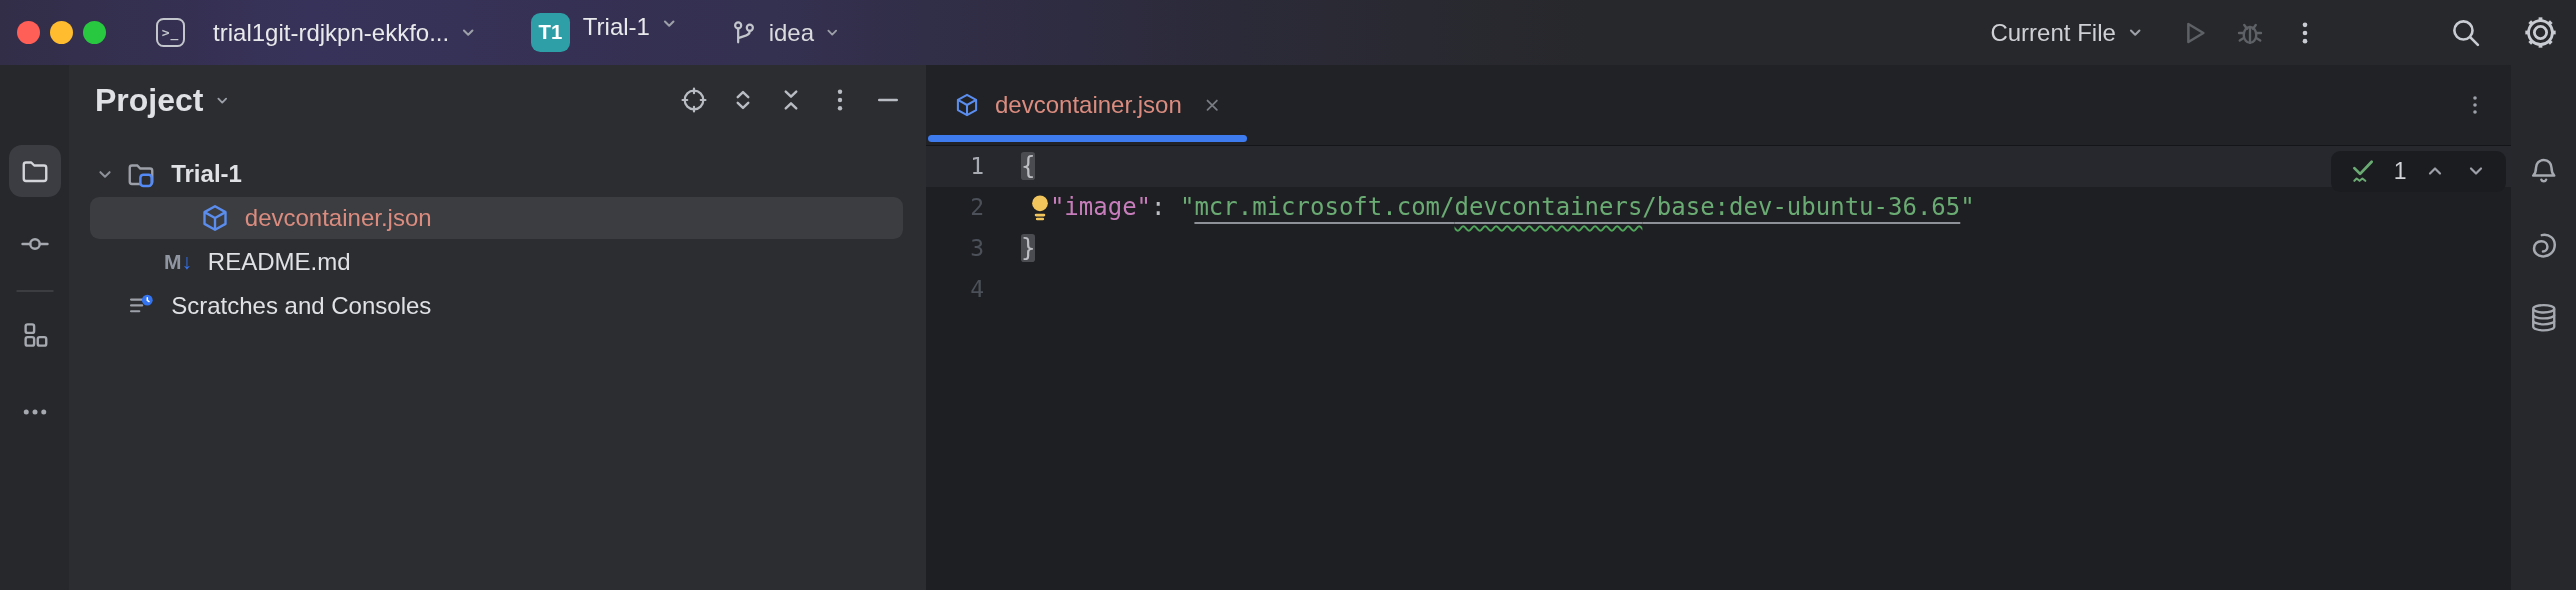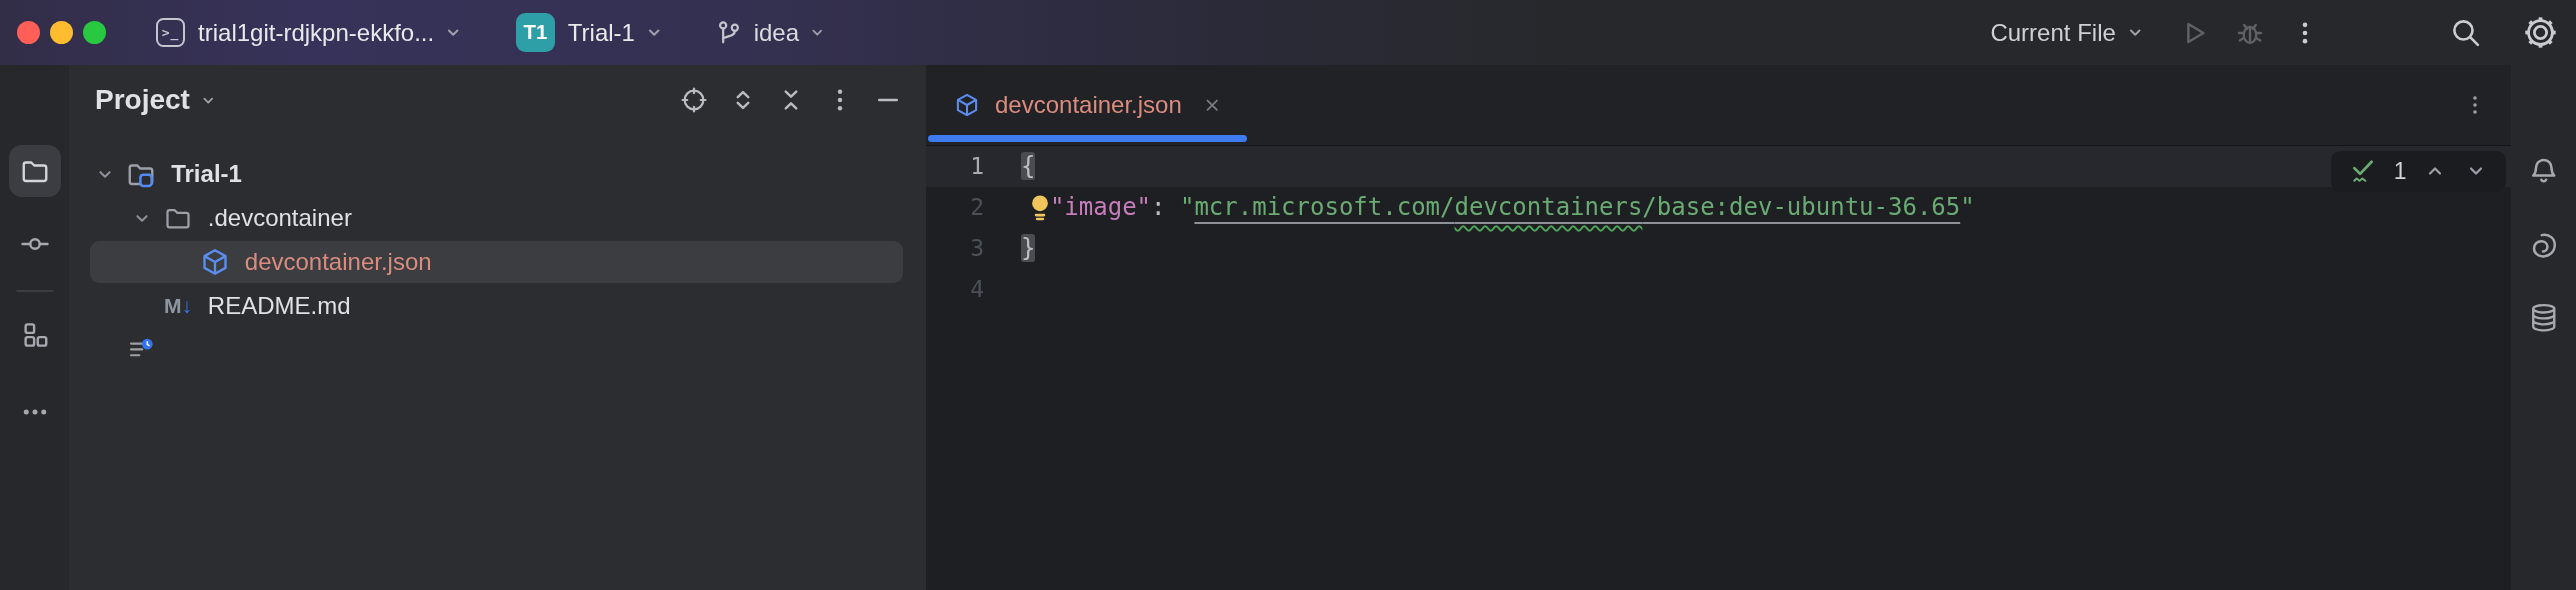--- a/index.html
+++ b/index.html
@@ -11,23 +11,23 @@
   
   .titlebar { position:absolute; left:0; top:0; width:2576px; height:65px;
     background:linear-gradient(90deg,#322e48 0%,#373259 12%,#343050 30%,#2b2a38 48%,#27282b 62%,#26282b 100%);
     display:flex; align-items:center; }
   .traffic { display:flex; gap:10.2px; padding-left:16.7px; }
   .traffic span { width:23px; height:23px; border-radius:50%; display:block; }
   .t-red { background:#ff5f57; } .t-yellow { background:#febc2e; } .t-green { background:#28c840; }
   .term-icon { margin-left:50px; width:29px; height:29px; border:2.3px solid #c3c6cc; border-radius:7.4px;
     display:flex; align-items:center; justify-content:center; color:#c3c6cc;
     font-family:"DejaVu Sans Mono",monospace; font-size:13px; font-weight:bold; letter-spacing:0.9px; }
-  .win-title { margin-left:13px; font-size:24px; color:#e8e9eb; }
+  .win-title { margin-left:28px; font-size:24px; color:#e8e9eb; }
   .chev { display:inline-block; margin-left:9.3px; color:#9da0a8; }
-  .chip { display:flex; align-items:center; margin-left:52px; }
+  .chip { display:flex; margin-left:52px; }
   .chip-badge { width:39px; height:39px; border-radius:9.3px; background:#2f9fa7; color:#fff;
     font-size:20.4px; font-weight:bold; display:flex; align-items:center; justify-content:center; }
   .chip-name { margin-left:13px; font-size:24px; color:#e8e9eb; }
   .branch { display:flex; align-items:center; margin-left:50px; color:#d9dbde; font-size:24px; }
   .branch svg { margin-right:11px; }
   .tb-right { position:absolute; right:0; top:0; height:65px; display:flex; align-items:center; }
   .runcfg { font-size:24px; color:#ced0d5; display:flex; align-items:center; }
   .tb-btn { display:flex; align-items:center; justify-content:center; background:none; border:none; cursor:default; }
   .ml36{margin-left:33px;} .ml28{margin-left:26px;} .ml140{margin-left:130px;} .ml44{margin-left:41px;} .mr20{margin-right:18.5px;}
 
@@ -37,21 +37,21 @@
   .stripe.left { width:69px; }
   .stripe.right { width:65px; }
   .stripe .sbtn { position:absolute; left:50%; transform:translate(-50%,-50%);
     width:52px; height:52px; border-radius:13px; display:flex; align-items:center; justify-content:center; color:#a6a9b0; }
   .stripe .sbtn.active { background:#3b3d42; color:#d3d5da; }
   .stripe-divider { position:absolute; left:50%; transform:translateX(-50%); width:37px; height:1.9px; background:#3b3d40; }
 
   
   .panel { width:857px; background:#2b2d30; position:relative; }
   .panel-header { height:70px; display:flex; align-items:center; padding:0 24px 0 26px; }
-  .panel-title { font-size:28px; font-weight:600; color:#dfe1e5; display:flex; align-items:center; }
+  .panel-title { font-size:32px; font-weight:600; color:#dfe1e5; display:flex; align-items:center; }
   .panel-tools { margin-left:auto; display:flex; align-items:center; gap:20.4px; color:#b9bcc3; }
   .tree { padding-top:16.7px; }
   .trow { height:44px; display:flex; align-items:center; font-size:24px; color:#dfe1e5; position:relative; }
   .trow .rowbg { position:absolute; left:21px; right:23px; top:0.9px; bottom:0.9px; border-radius:9.3px; }
   .trow.selected .rowbg { background:#3b3d41; }
   .trow > * { position:relative; }
   .chevbox { width:31.5px; display:flex; justify-content:center; color:#8e9199; flex:0 0 31.5px; }
   .iconbox { width:41px; display:flex; justify-content:center; align-items:center; flex:0 0 41px; }
   .tlabel { margin-left:9.3px; white-space:nowrap; }
   .pl0 { padding-left:20.4px; } .pl1 { padding-left:57px; } .pl2 { padding-left:94px; }
@@ -269,34 +269,20 @@
           </span>
           <span class="iconbox">
             <svg width="30" height="30" viewBox="0 0 24 24" fill="none">
               <path d="M3 7 c0-1 .8-1.8 1.8-1.8 H9 l2.4 2.4 h7.8 c1 0 1.8 .8 1.8 1.8 v8.8 c0 1-.8 1.8-1.8 1.8 H4.8 c-1 0-1.8-.8-1.8-1.8 Z" stroke="#9da0a8" stroke-width="1.9"></path>
               <rect x="11.5" y="12.5" width="9" height="9" rx="2.4" fill="#2b2d30" stroke="#548af7" stroke-width="2"></rect>
             </svg>
           </span>
           <span class="tlabel bold">Trial-1</span>
         </div>
 
-        <div class="trow pl1">
-          <span class="rowbg"></span>
-          <span class="chevbox">
-            <svg width="22" height="22" viewBox="0 0 24 24" fill="none" stroke="currentColor" stroke-width="2.2" stroke-linecap="round" stroke-linejoin="round">
-                <path d="M7 10l5 5 5-5"></path>
-              </svg>
-          </span>
-          <span class="iconbox">
-            <svg width="28" height="28" viewBox="0 0 24 24" fill="none" stroke="#9da0a8" stroke-width="1.9">
-              <path d="M3 7 c0-1 .8-1.8 1.8-1.8 H9 l2.4 2.4 h7.8 c1 0 1.8 .8 1.8 1.8 v8.8 c0 1-.8 1.8-1.8 1.8 H4.8 c-1 0-1.8-.8-1.8-1.8 Z"></path>
-            </svg>
-          </span>
-          <span class="tlabel">.devcontainer</span>
-        </div>
 
         <div class="trow pl2 selected">
           <span class="rowbg"></span>
           <span class="chevbox"></span>
           <span class="iconbox">
             <svg width="30" height="30" viewBox="0 0 24 24" fill="none" stroke="#5b8def" stroke-width="1.9" stroke-linejoin="round">
               <path d="M12 2.6 L20.4 7.3 V16.7 L12 21.4 L3.6 16.7 V7.3 Z"></path>
               <path d="M12 21.4 V12 M3.6 7.3 L12 12 M20.4 7.3 L12 12"></path>
             </svg>
           </span>
@@ -318,20 +304,21 @@
         <div class="trow pl0">
           <span class="rowbg"></span>
           <span class="chevbox"></span>
           <span class="iconbox">
             <svg width="28" height="28" viewBox="0 0 24 24" fill="none">
               <path d="M3.5 6.5 h9.5 M3.5 11.5 h9.5 M3.5 16.5 h7" stroke="#9da0a8" stroke-width="1.9" stroke-linecap="round"></path>
               <circle cx="17.4" cy="7" r="4.6" fill="#3574f0"></circle>
               <path d="M17.4 4.9 v2.3 l1.5 1" stroke="#ffffff" stroke-width="1.3" stroke-linecap="round" fill="none"></path>
             </svg>
           </span>
+          <span class="tlabel">Scratches and Consoles</span>
         </div>
 
       </div>
     </aside>
 
     <main class="editor-area">
       <div class="tabbar">
         <div class="tab">
           <svg width="26" height="26" viewBox="0 0 24 24" fill="none" stroke="#5b8def" stroke-width="1.9" stroke-linejoin="round">
             <path d="M12 2.6 L20.4 7.3 V16.7 L12 21.4 L3.6 16.7 V7.3 Z"></path>

